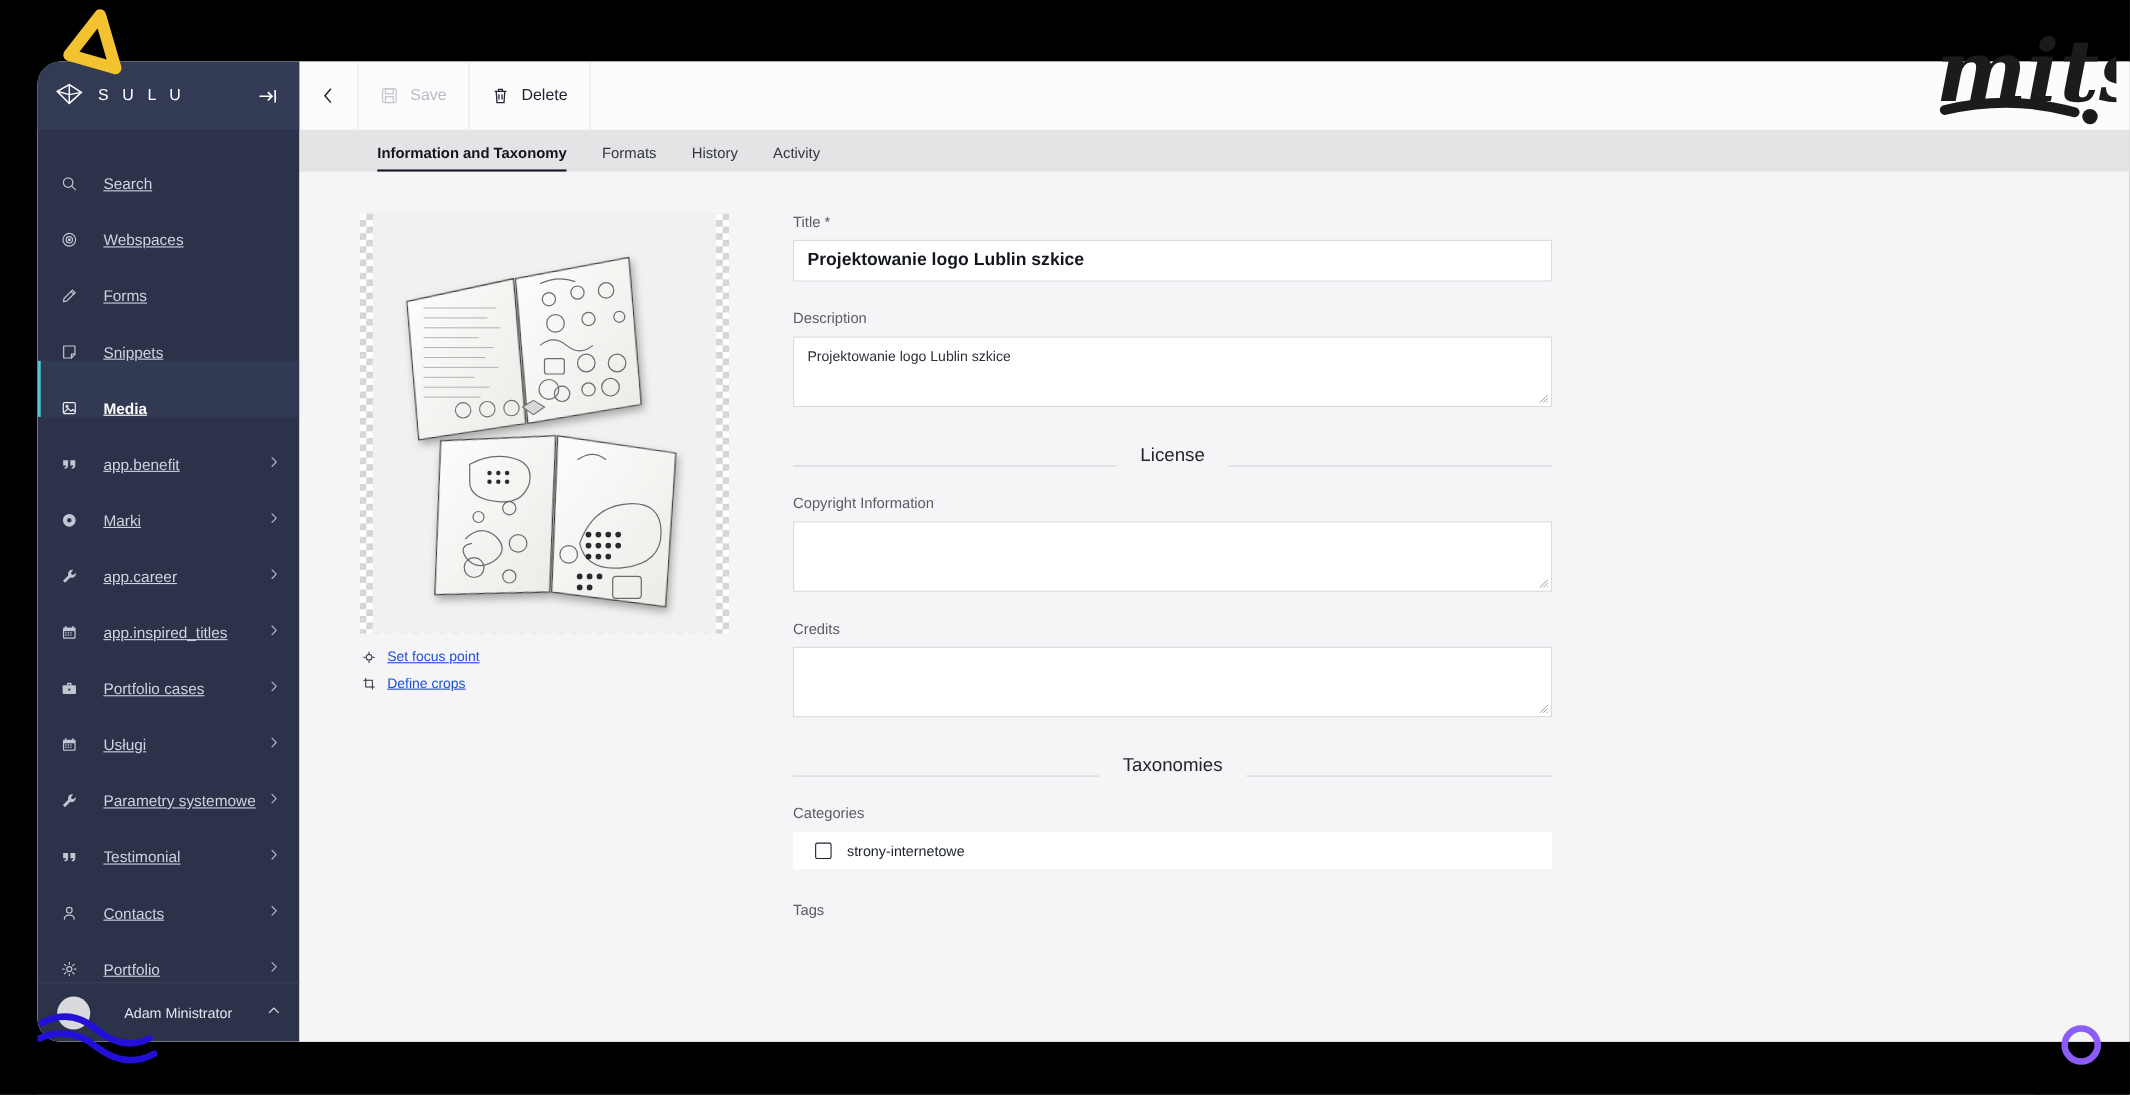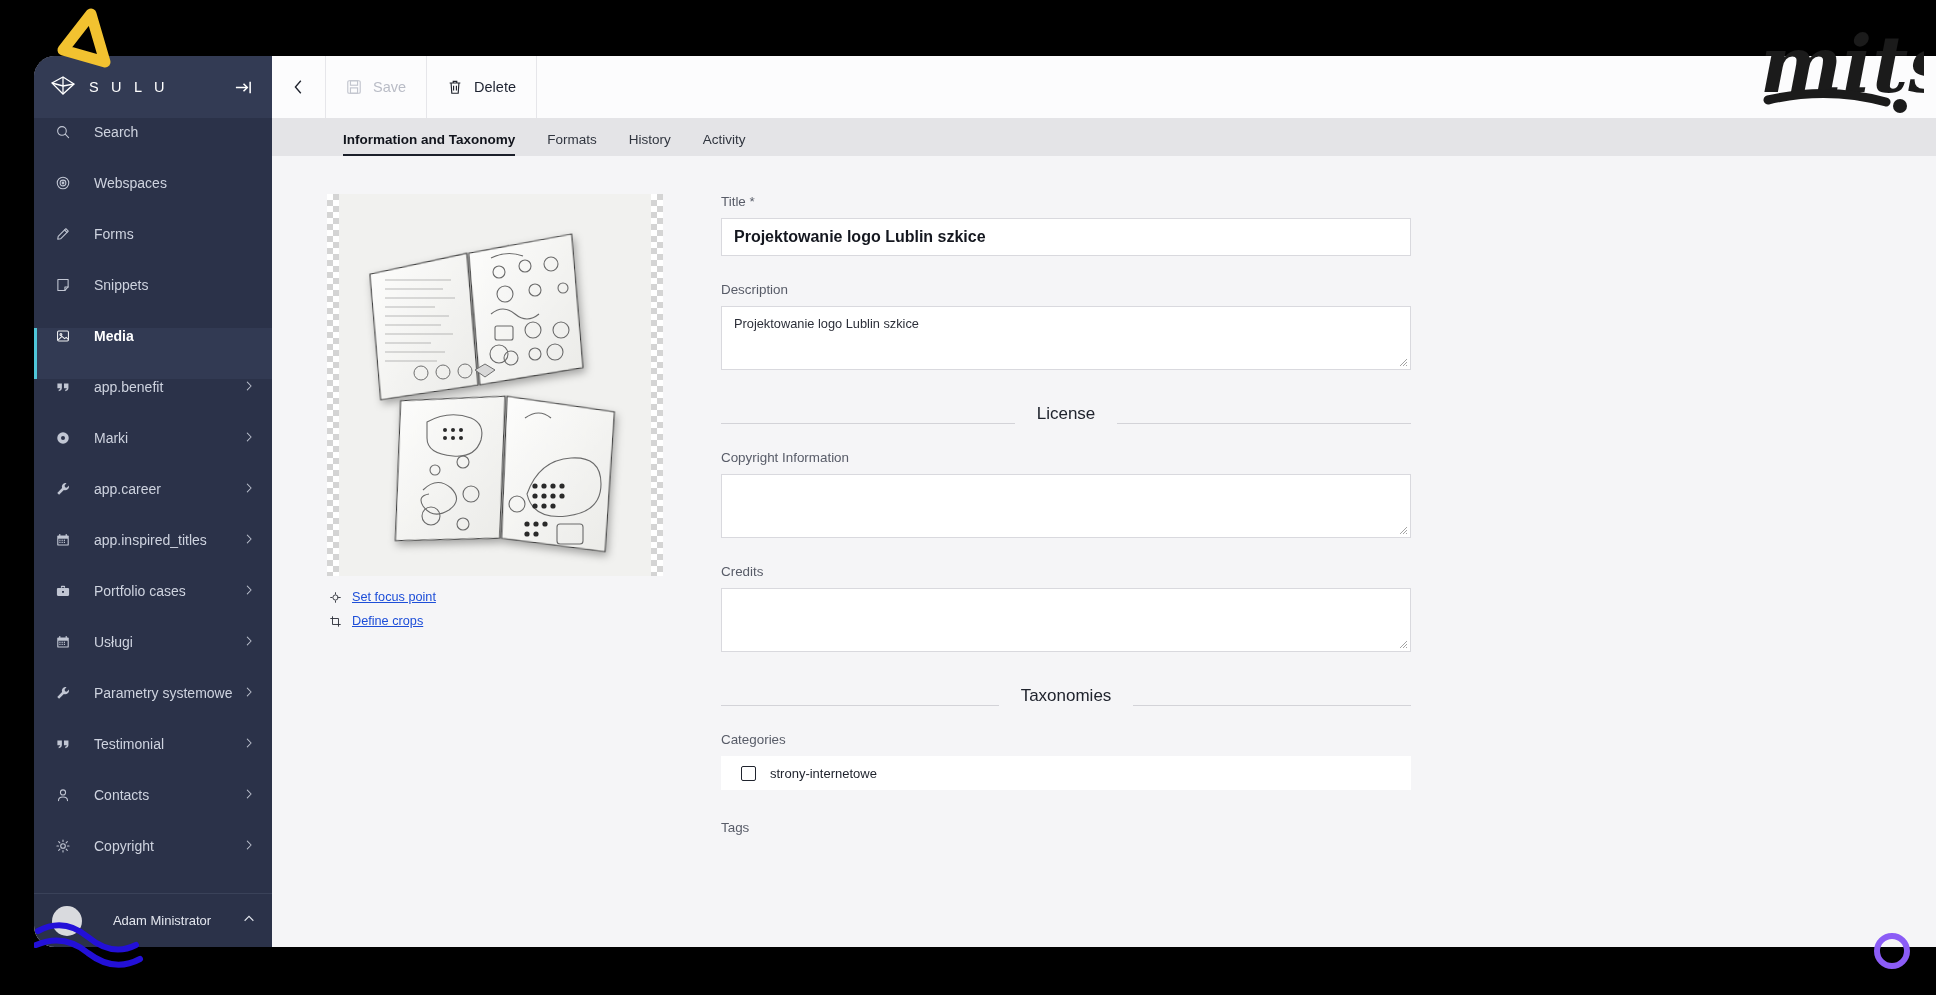--- a/index.html
+++ b/index.html
@@ -40,23 +40,23 @@
     margin-left: 13px; font-size: 14.5px; letter-spacing: 4.2px;
     font-weight: 400; color: #ffffff;
   }
   .collapse-btn {
     margin-left: auto; width: 22px; height: 22px;
     display: flex; align-items: center; justify-content: center;
     cursor: pointer;
   }
   .nav-list { flex: 1 1 auto; padding-top: 6px; overflow: hidden; }
   .nav-item {
-    height: 51px; display: flex; align-items: flex-start;
+    height: 51px; display: flex; align-items: flex-end;
     padding: 0 16px 0 20px; position: relative;
-    font-size: 14px; color: #ced3df; cursor: pointer;
+    font-size: 14px; color: #ced3df; cursor: pointer; text-decoration: underline;
   }
   .nav-item .nv-ico {
     width: 18px; flex: 0 0 18px; display: flex;
     align-items: center; justify-content: center;
     opacity: .92;
   }
   .nav-item .nv-label { margin-left: 22px; white-space: nowrap; }
   .nav-item .nv-chev { margin-left: auto; opacity: .85; }
   .nav-item.active {
     background: #323a53; color: #ffffff; font-weight: bold;
@@ -394,21 +394,21 @@
                 <path d="M7.6 4.4 L13 10 L7.6 15.6"></path>
               </svg></span>
           </div>
           <div class="nav-item">
             <span class="nv-ico">
               <svg viewBox="0 0 20 20" width="16" height="16" fill="none" stroke="#ced3df" stroke-width="1.35" stroke-linecap="round" stroke-linejoin="round">
                 <circle cx="10" cy="10" r="2.9"></circle>
                 <path d="M10 2.4 v2 M10 15.6 v2 M2.4 10 h2 M15.6 10 h2 M4.6 4.6 l1.5 1.5 M13.9 13.9 l1.5 1.5 M15.4 4.6 l-1.5 1.5 M6.1 13.9 l-1.5 1.5"></path>
               </svg>
             </span>
-            <span class="nv-label">Copyright</span>
+            <span class="nv-label">Portfolio</span>
             <span class="nv-chev"><svg viewBox="0 0 20 20" width="14" height="14" fill="none" stroke="#ced3df" stroke-width="1.5" stroke-linecap="round" stroke-linejoin="round">
                 <path d="M7.6 4.4 L13 10 L7.6 15.6"></path>
               </svg></span>
           </div>
         </div>
 
       <div class="sidebar-user">
         <span class="avatar"></span>
         <span class="u-name">Adam Ministrator</span>
         <span>

